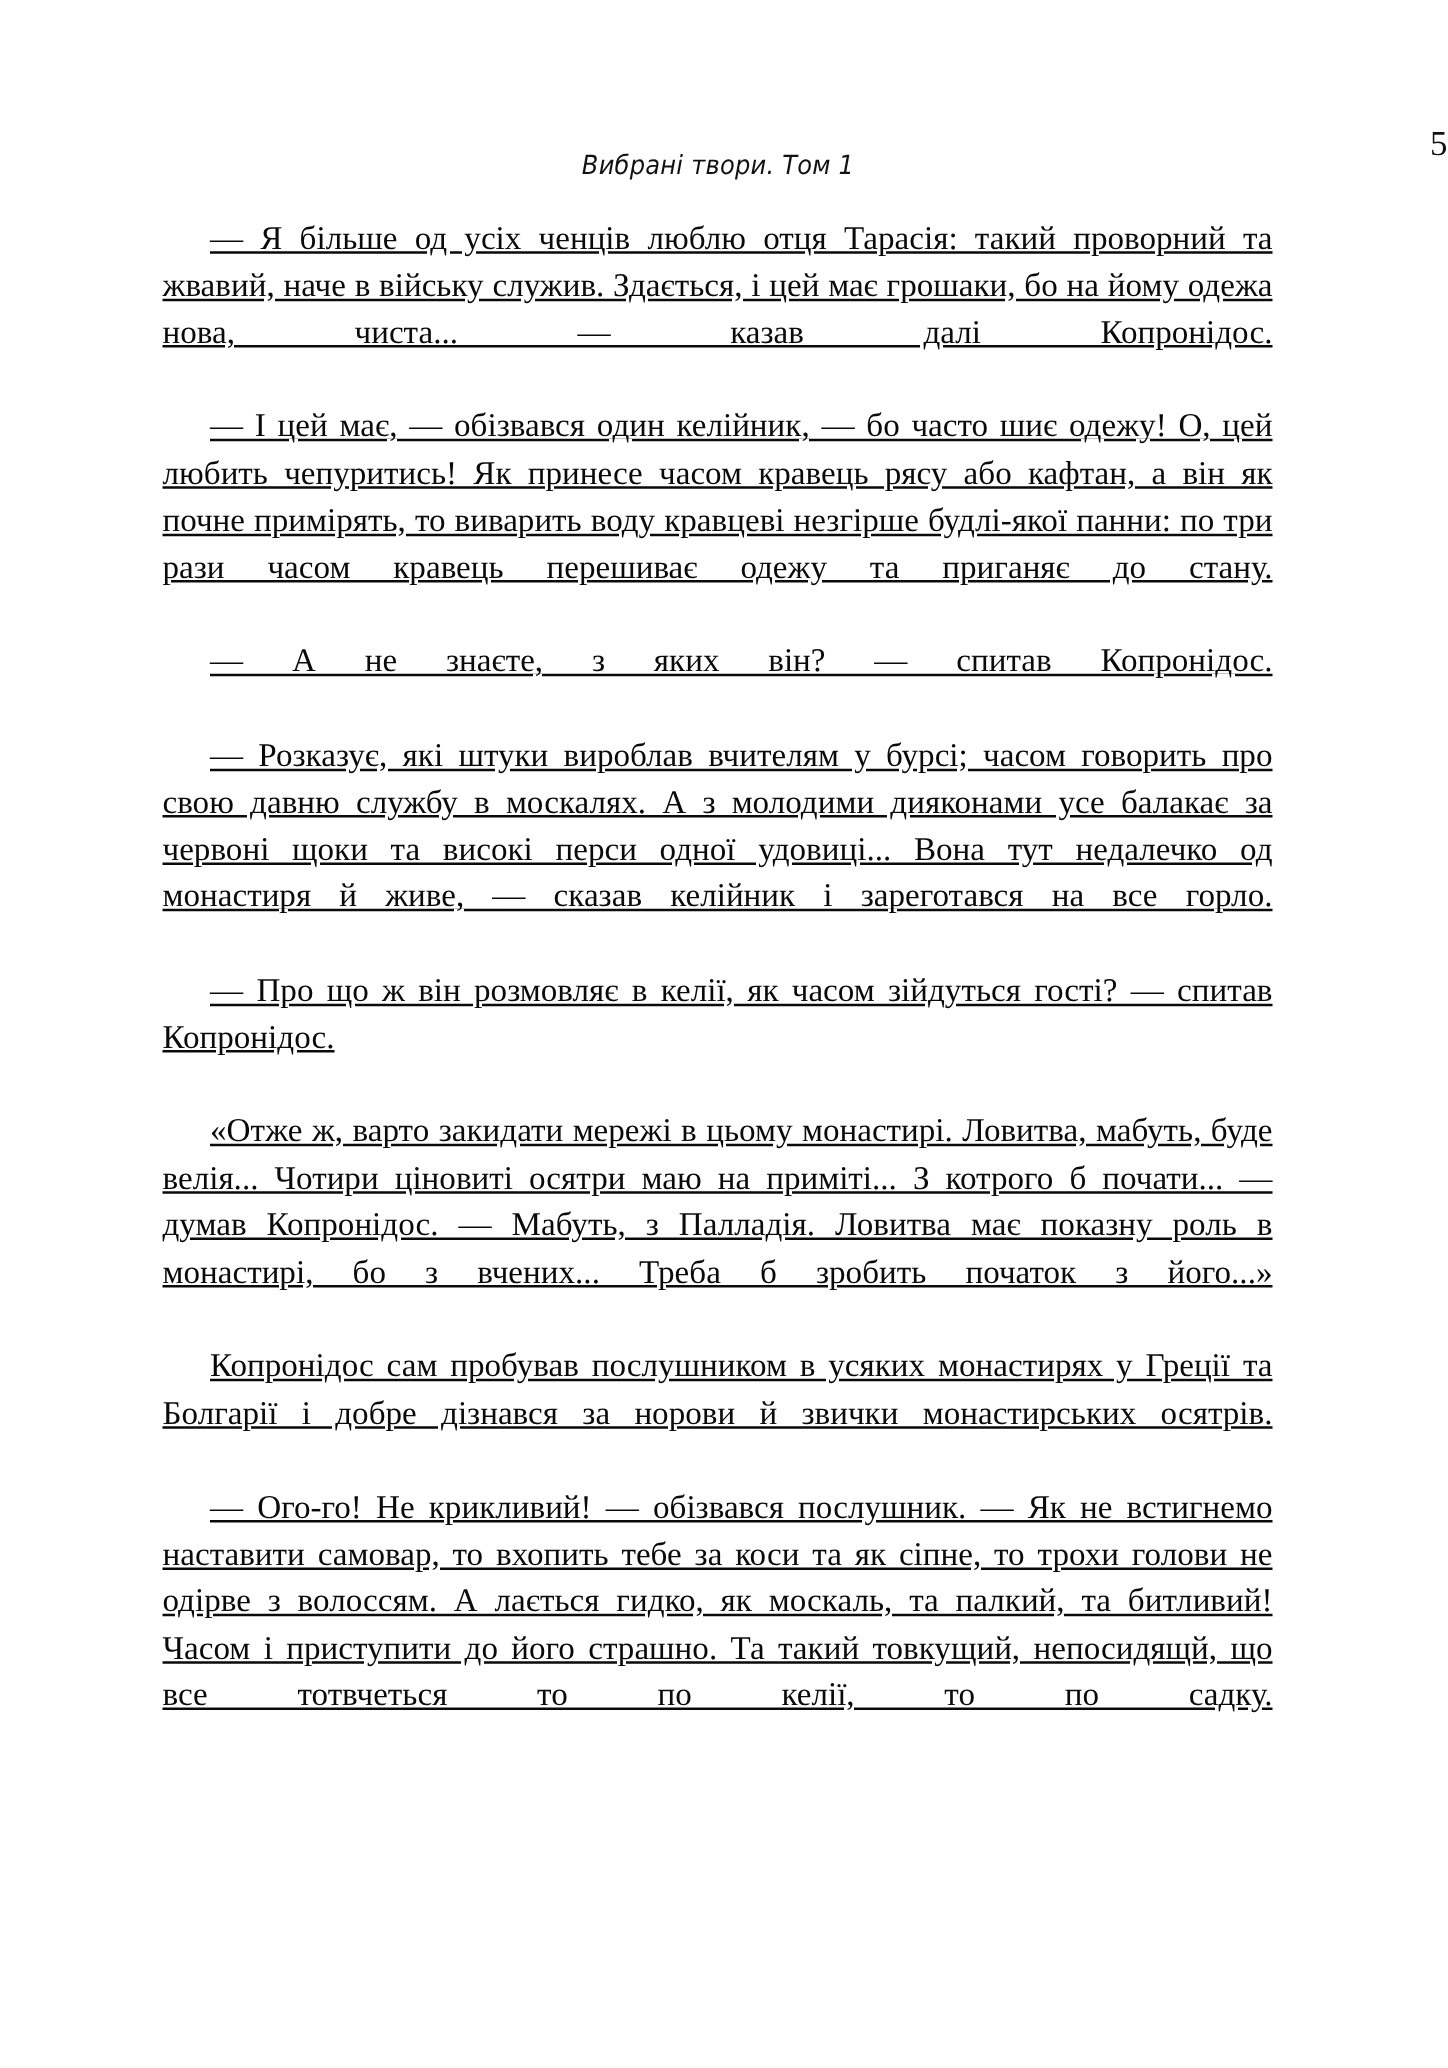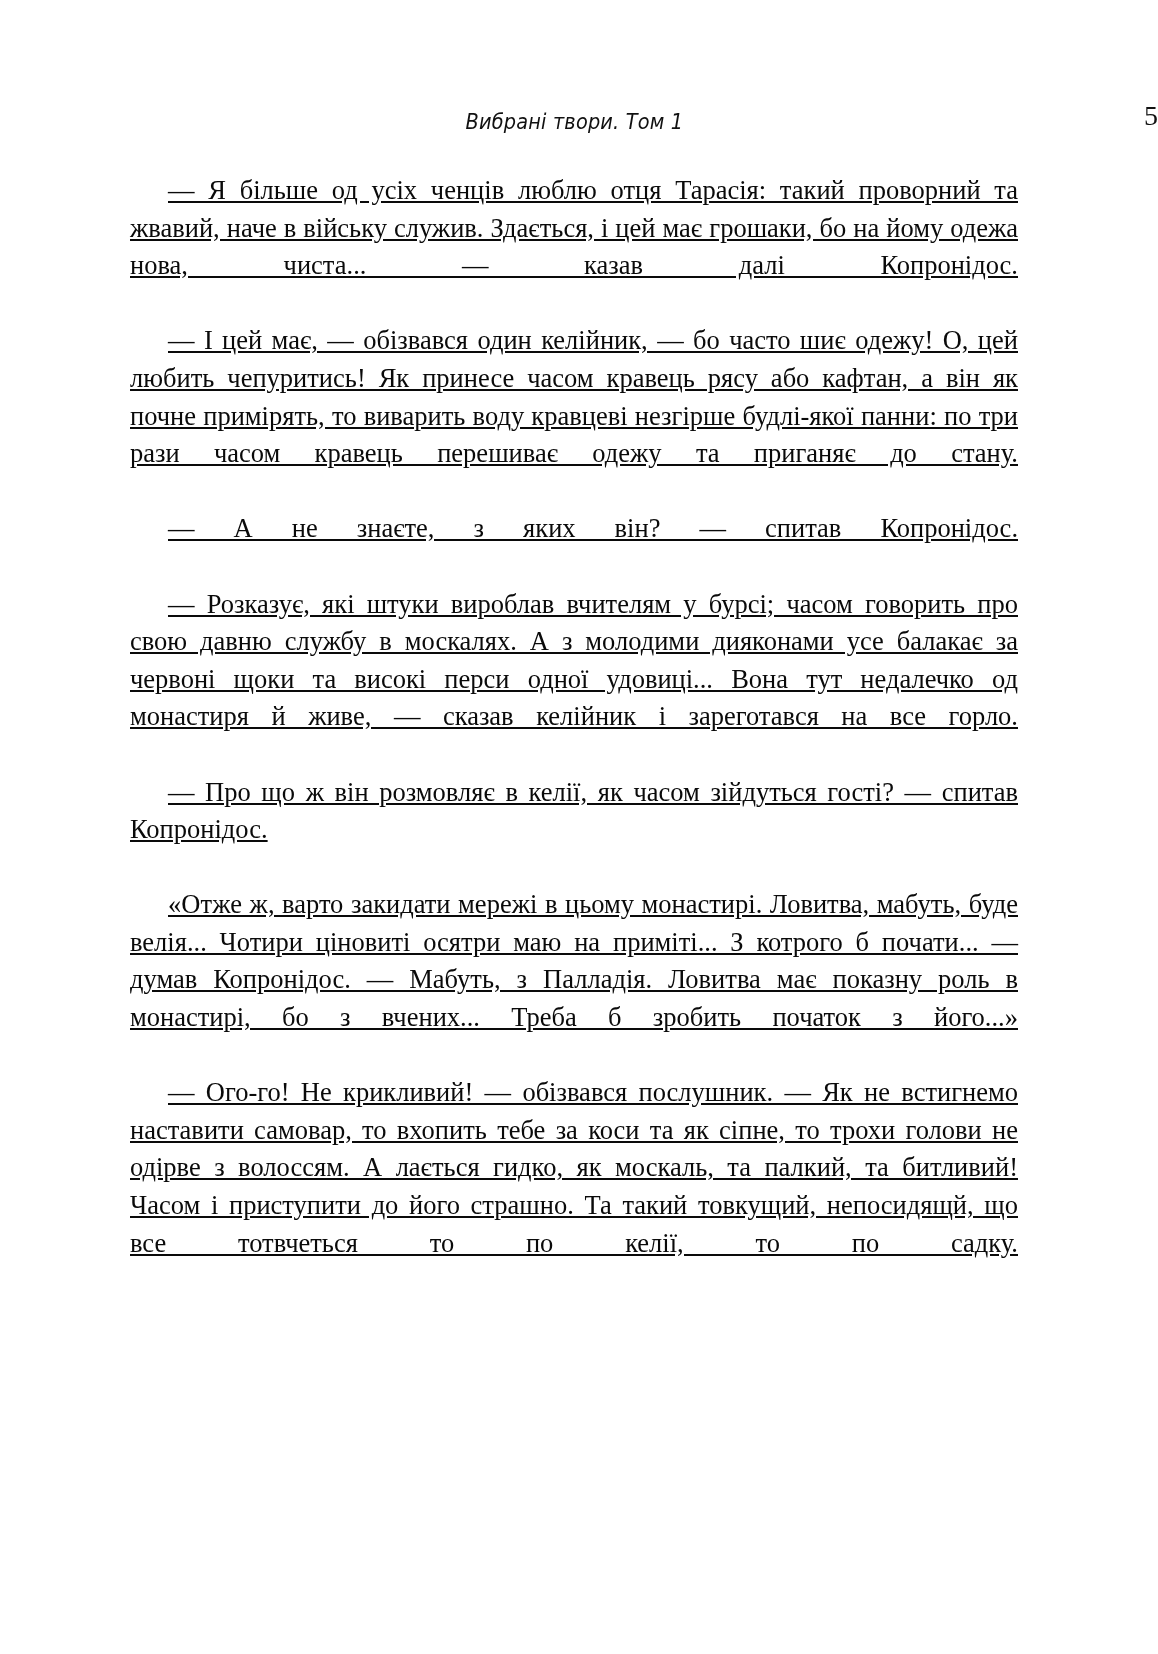--- a/index.html
+++ b/index.html
@@ -19,21 +19,21 @@
   }
 
   
   .running-head {
     position: absolute;
     left: 130px;
     right: 140px;
     top: 110px;
     height: 34px;
     display: flex;
-    align-items: flex-start;
+    align-items: flex-end;
     justify-content: center;
   }
   .running-head-title {
     font-family: "DejaVu Sans", sans-serif;
     font-style: italic;
     font-weight: 300;
     font-size: 21px;
     letter-spacing: 0.2px;
     color: #111111;
     white-space: nowrap;
@@ -90,17 +90,18 @@
 
   <div class="page-number">5</div>
 
   <div class="textblock">
     <p class="para">— Я більше од усіх ченців люблю отця Тарасія: такий проворний та жвавий, наче в війську служив. Здається, і цей має грошаки, бо на йому одежа нова, чиста... — казав далі Копронідос.</p>
     <p class="para">— І цей має, — обізвався один келійник, — бо часто шиє одежу! О, цей любить чепуритись! Як принесе часом кравець рясу або кафтан, а він як почне примірять, то виварить воду кравцеві незгірше будлі-якої панни: по три рази часом кравець перешиває одежу та приганяє до стану.</p>
     <p class="para">— А не знаєте, з яких він? — спитав Копронідос.</p>
     <p class="para">— Розказує, які штуки вироблав вчителям у бурсі; часом говорить про свою давню службу в москалях. А з молодими дияконами усе балакає за червоні щоки та високі перси одної удовиці... Вона тут недалечко од монастиря й живе, — сказав келійник і зареготався на все горло.</p>
     <p class="para">— Про що ж він розмовляє в келії, як часом зійдуться гості? — спитав Копронідос.</p>
     <p class="para">«Отже ж, варто закидати мережі в цьому монастирі. Ловитва, мабуть, буде велія... Чотири ціновиті осятри маю на приміті... З котрого б почати... — думав Копронідос. — Мабуть, з Палладія. Ловитва має показну роль в монастирі, бо з вчених... Треба б зробить початок з його...»</p>
+    <p class="para">Копронідос сам пробував послушником в усяких монастирях у Греції та Болгарії і добре дізнався за норови й звички монастирських осятрів.</p>
     <p class="para">— Ого-го! Не крикливий! — обізвався послушник. — Як не встигнемо наставити самовар, то вхопить тебе за коси та як сіпне, то трохи голови не одірве з волоссям. А лається гидко, як москаль, та палкий, та битливий! Часом і приступити до його страшно. Та такий товкущий, непосидящй, що все тотвчеться то по келії, то по садку.</p>
 
   </div>
 
 </div>
 
 </body></html>

